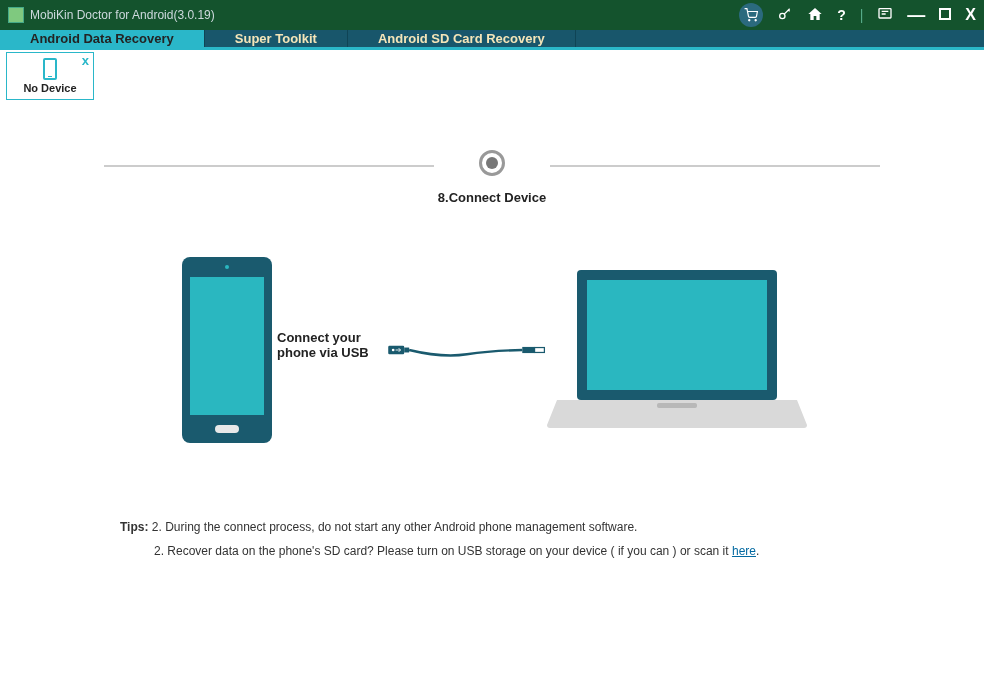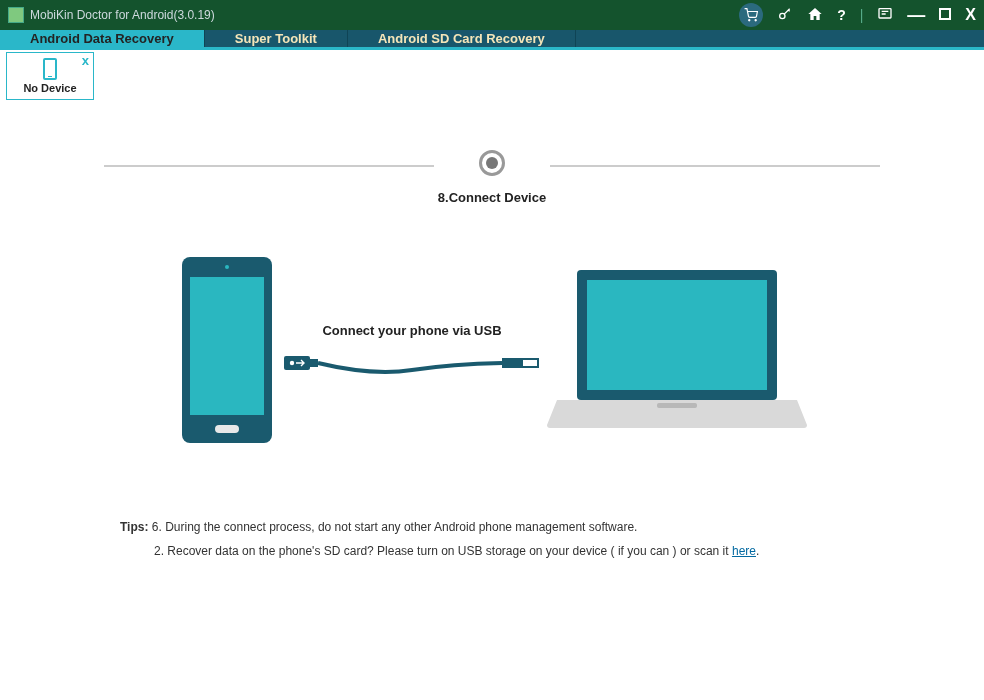--- a/index.html
+++ b/index.html
@@ -34,21 +34,21 @@
 .step { display: flex; flex-direction: column; align-items: center; }
 .step-circle { width: 26px; height: 26px; border: 3px solid #999; border-radius: 50%; display: flex; align-items: center; justify-content: center; }
 .step-circle .inner { width: 12px; height: 12px; background: #777; border-radius: 50%; }
 .step-connector { flex: 1; height: 2px; background: #ccc; margin: 0 4px; margin-top: -24px; }
 .step-label { margin-top: 14px; font-size: 13px; font-weight: bold; color: #222; }
 
 
 .illustration { display: flex; align-items: center; justify-content: center; margin-top: 50px; gap: 0; position: relative; }
 .phone { width: 100px; height: 190px; }
 .laptop { width: 260px; height: 170px; }
-.cable-area { width: 270px; display: flex; flex-direction: column; align-items: center; }
+.cable-area { width: 270px; display: flex; align-items: center; }
 .cable-label { font-size: 13px; font-weight: bold; color: #222; margin-bottom: 10px; }
 
 
 .tips { margin: 70px 60px 0 60px; font-size: 12px; color: #333; line-height: 2; }
 .tips .tips-label { font-weight: bold; }
 .tips a { color: #0369a1; text-decoration: underline; }
 </style>
 </head>
 <body>
 
@@ -150,20 +150,20 @@
     <svg class="laptop" viewBox="0 0 260 170">
       <rect x="30" y="5" width="200" height="130" rx="4" fill="#1a5a6e"></rect>
       <rect x="40" y="15" width="180" height="110" fill="#2ab7c0"></rect>
       <path d="M10 135 h240 l10 25 a3 3 0 0 1 -3 3 H3 a3 3 0 0 1 -3 -3 z" fill="#d9d9d9"></path>
       <rect x="110" y="138" width="40" height="5" rx="2" fill="#b8b8b8"></rect>
     </svg>
   </div>
 
   <div class="tips">
     <div>
-      <span class="tips-label">Tips:</span><span> 6. During the connect process, do not start any other Android phone management software.</span>
+      <span class="tips-label">Tips:</span><span> 2. During the connect process, do not start any other Android phone management software.</span>
     </div>
     <div style="padding-left:34px;">
       <span>2. Recover data on the phone's SD card? Please turn on USB storage on your device ( if you can ) or scan it </span><a href="#">here</a><span>.</span>
     </div>
   </div>
 
 </div>
 
 </body></html>

